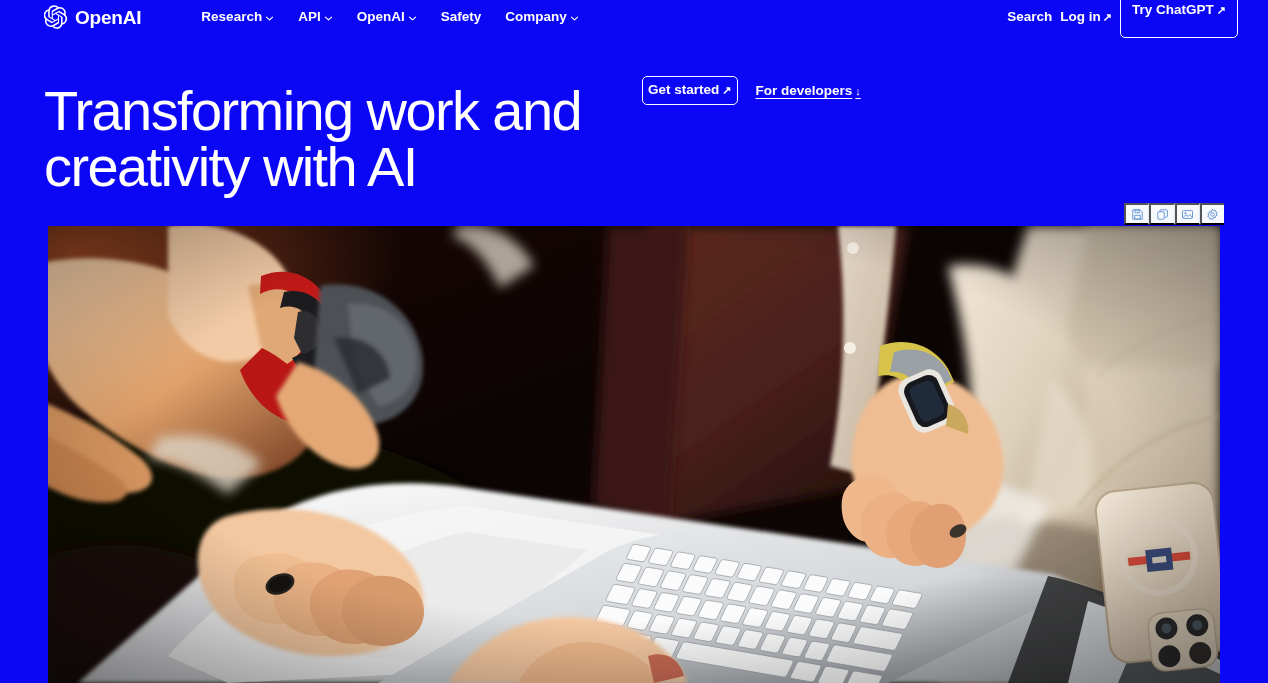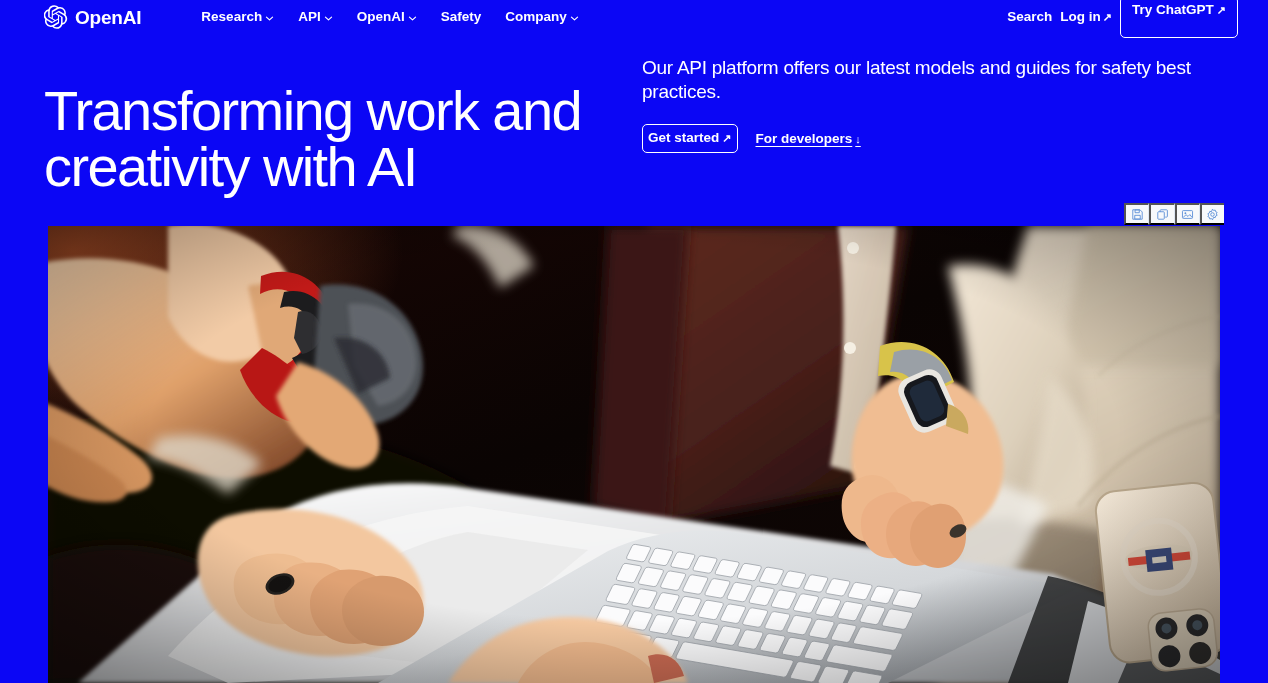--- a/index.html
+++ b/index.html
@@ -273,21 +273,20 @@
 </header>
 
 <section class="hero">
 
   <div class="hero-left">
     <h1 class="hero-title">Transforming work and
 creativity with AI</h1>
   </div>
 
   <div class="hero-right">
-    <p class="hero-sub">Our API platform offers our latest models and guides for safety best practices.</p>
 
     <div class="hero-actions">
       <button class="btn-hero">
         <span>Get started</span>
         <span class="arrow-ne">↗</span>
       </button>
 
       <span class="link-underline">
         <span>For developers</span>
         <span class="arrow-ne">↓</span>

